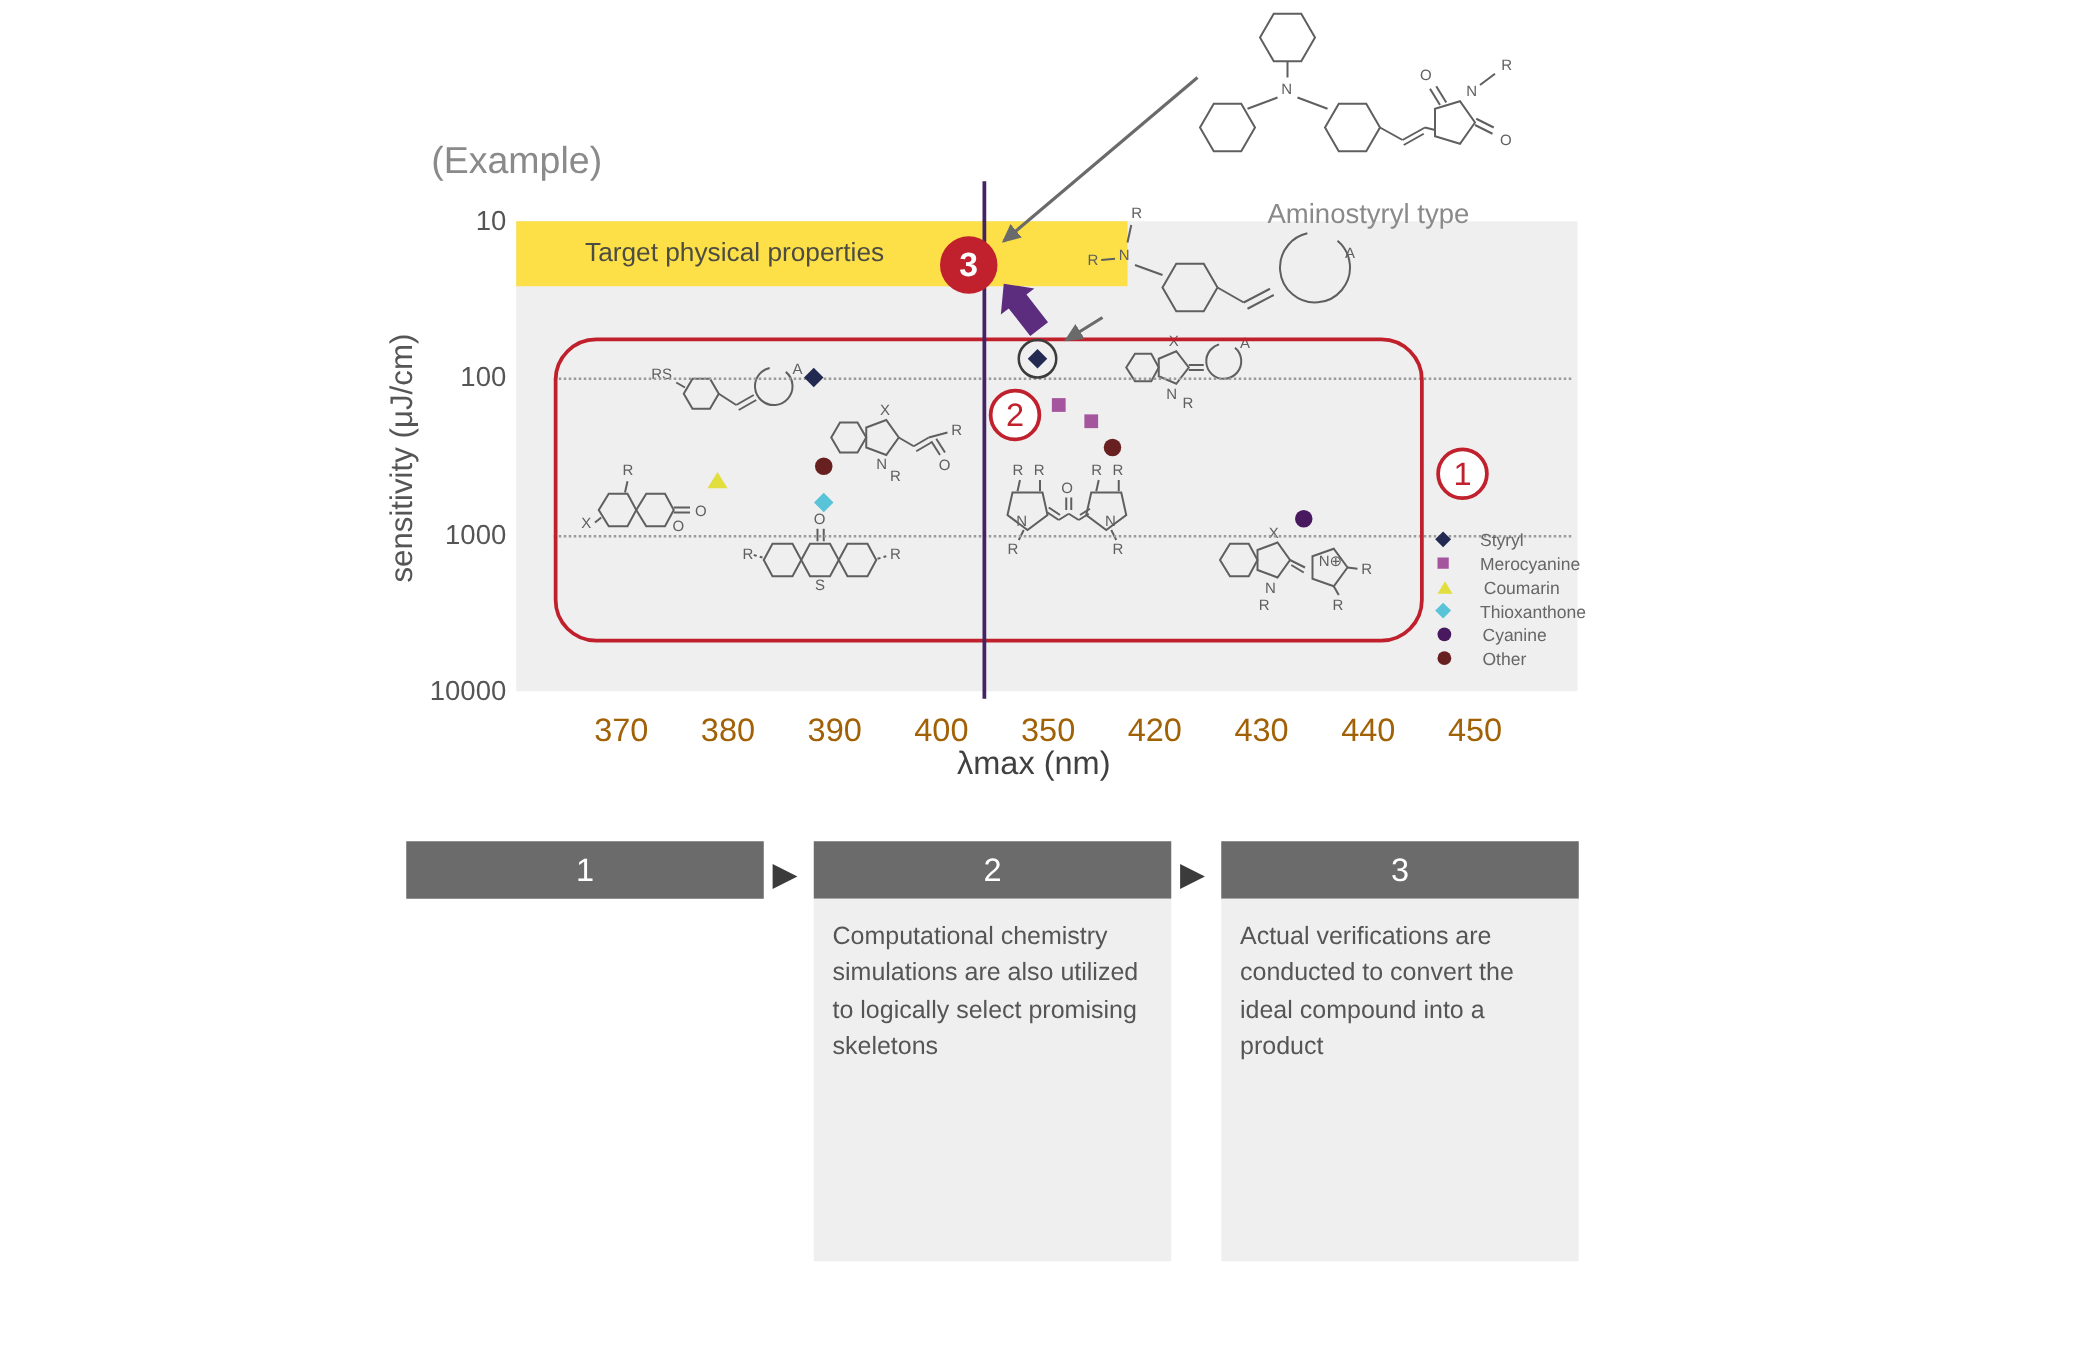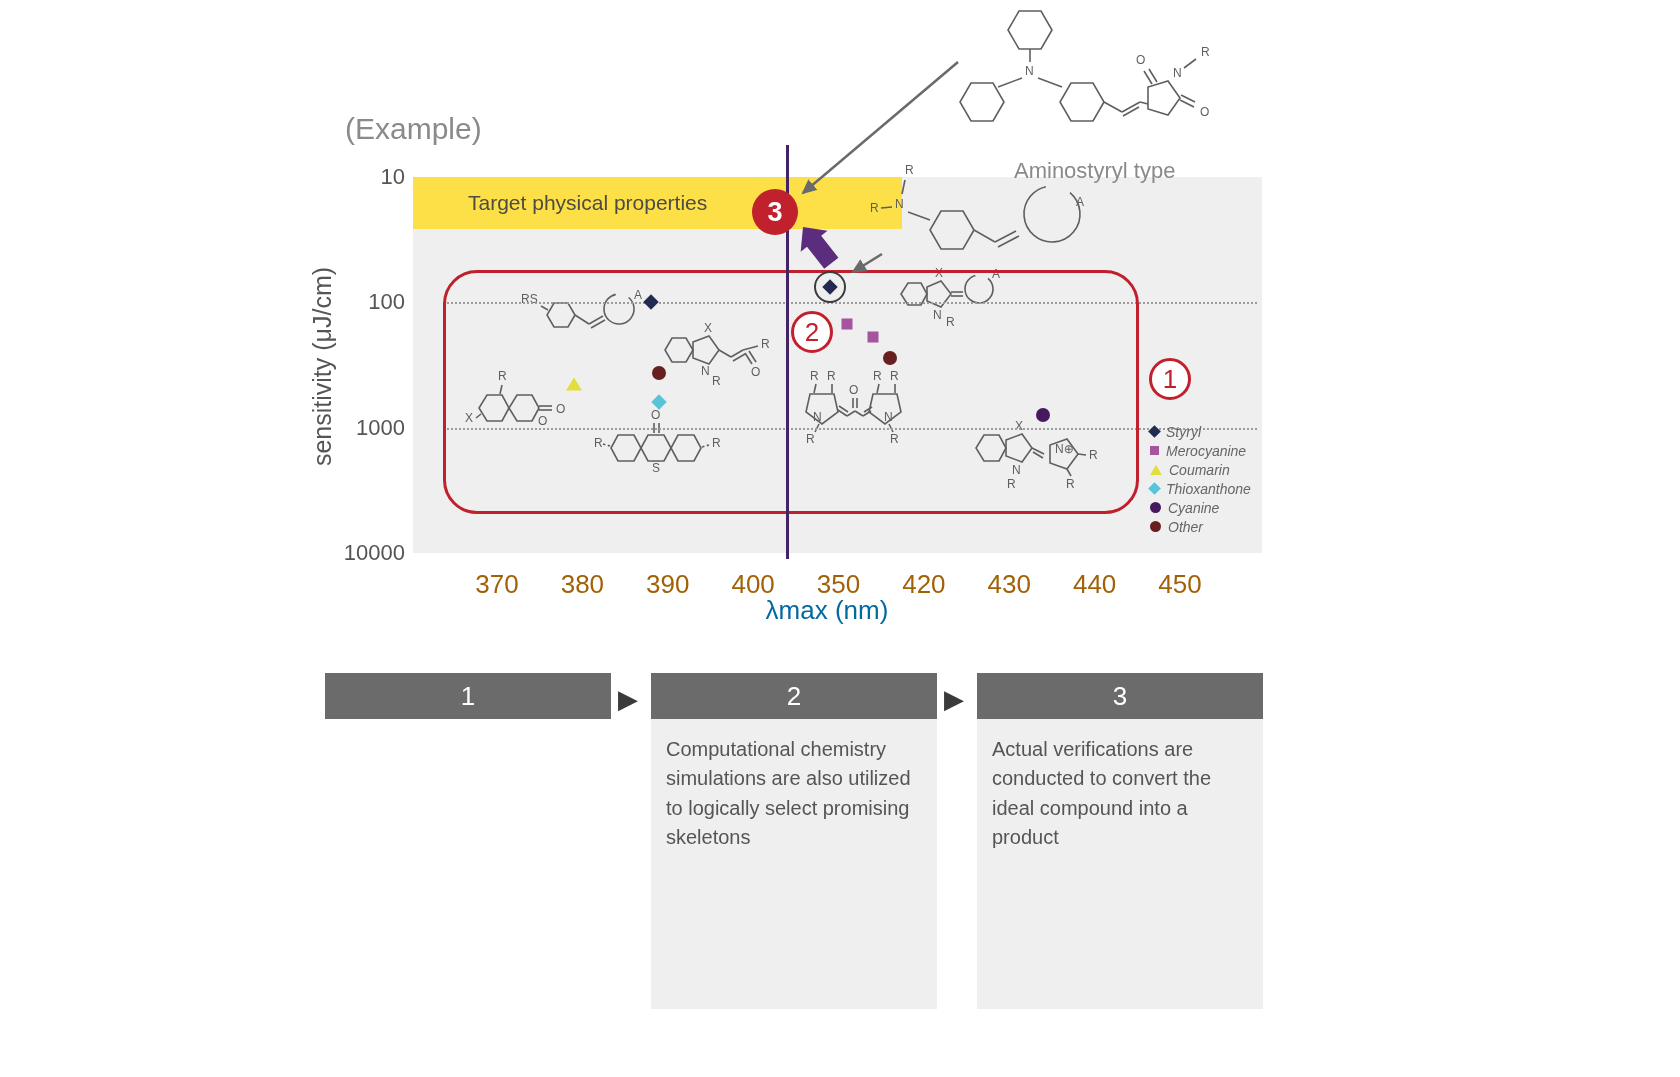--- a/index.html
+++ b/index.html
@@ -18,32 +18,32 @@
   .x-tick{position:absolute;top:392px;transform:translateX(-50%);font-size:26px;color:#a16207;}
   .y-tick{position:absolute;left:-82px;width:74px;text-align:right;font-size:22px;color:#555;}
   .pt{position:absolute;transform:translate(-50%,-50%);z-index:5;}
   .m-diamond{width:11px;height:11px;transform:translate(-50%,-50%) rotate(45deg);}
   .m-square{width:11px;height:11px;}
   .m-circle{width:14px;height:14px;border-radius:50%;}
   .m-triangle{width:0;height:0;border-left:8px solid transparent;border-right:8px solid transparent;border-bottom:13px solid transparent;background:transparent !important;}
   .pt-ring{position:absolute;width:28px;height:28px;border:2px solid #3c3c3c;border-radius:50%;transform:translate(-50%,-50%);z-index:6;}
 
   #ylabel{position:absolute;left:132px;top:352px;width:380px;text-align:center;font-size:25px;color:#555;transform:rotate(-90deg);}
-  #xlabel{position:absolute;left:702px;top:595px;width:250px;text-align:center;font-size:26px;color:#0369a1;}
+  #xlabel{position:absolute;left:702px;top:595px;width:250px;text-align:center;font-size:26px;color:#404040;}
 
   #exposure-label{position:absolute;left:688px;top:92px;width:205px;text-align:center;font-size:19px;line-height:1.25;color:#6b1c6b;z-index:7;}
   #aminostyryl-label{position:absolute;left:1014px;top:158px;font-size:22px;color:#8a8a8a;z-index:2;}
 
   .num-circle{position:absolute;border-radius:50%;text-align:center;z-index:8;}
   #circle-3{left:752px;top:189px;width:46px;height:46px;background:#c1202d;color:#fff;font-size:27px;font-weight:bold;line-height:46px;}
   #circle-2{left:791px;top:311px;width:36px;height:36px;background:#fff;border:3px solid #c1202d;color:#c1202d;font-size:26px;line-height:36px;}
   #circle-1{left:1149px;top:358px;width:36px;height:36px;background:#fff;border:3px solid #c1202d;color:#c1202d;font-size:26px;line-height:36px;}
 
   #legend{position:absolute;left:1150px;top:424px;z-index:7;}
-  .legend-row{display:flex;align-items:center;gap:7px;margin-bottom:4px;height:15px;font-style:italic;}
+  .legend-row{display:flex;align-items:center;gap:25px;margin-bottom:4px;height:15px;}
   .legend-label{font-size:14px;color:#666;}
   .lm{display:inline-block;flex:0 0 auto;}
   .lm-diamond{width:9px;height:9px;transform:rotate(45deg);}
   .lm-square{width:9px;height:9px;}
   .lm-circle{width:11px;height:11px;border-radius:50%;}
   .lm-triangle{width:0;height:0;border-left:6px solid transparent;border-right:6px solid transparent;border-bottom:10px solid transparent;background:transparent !important;}
 
   
   .struct{position:absolute;z-index:2;}
   .struct polygon,.struct line,.struct circle,.struct path{fill:none;stroke:#5f5f5f;stroke-width:1.6;}

